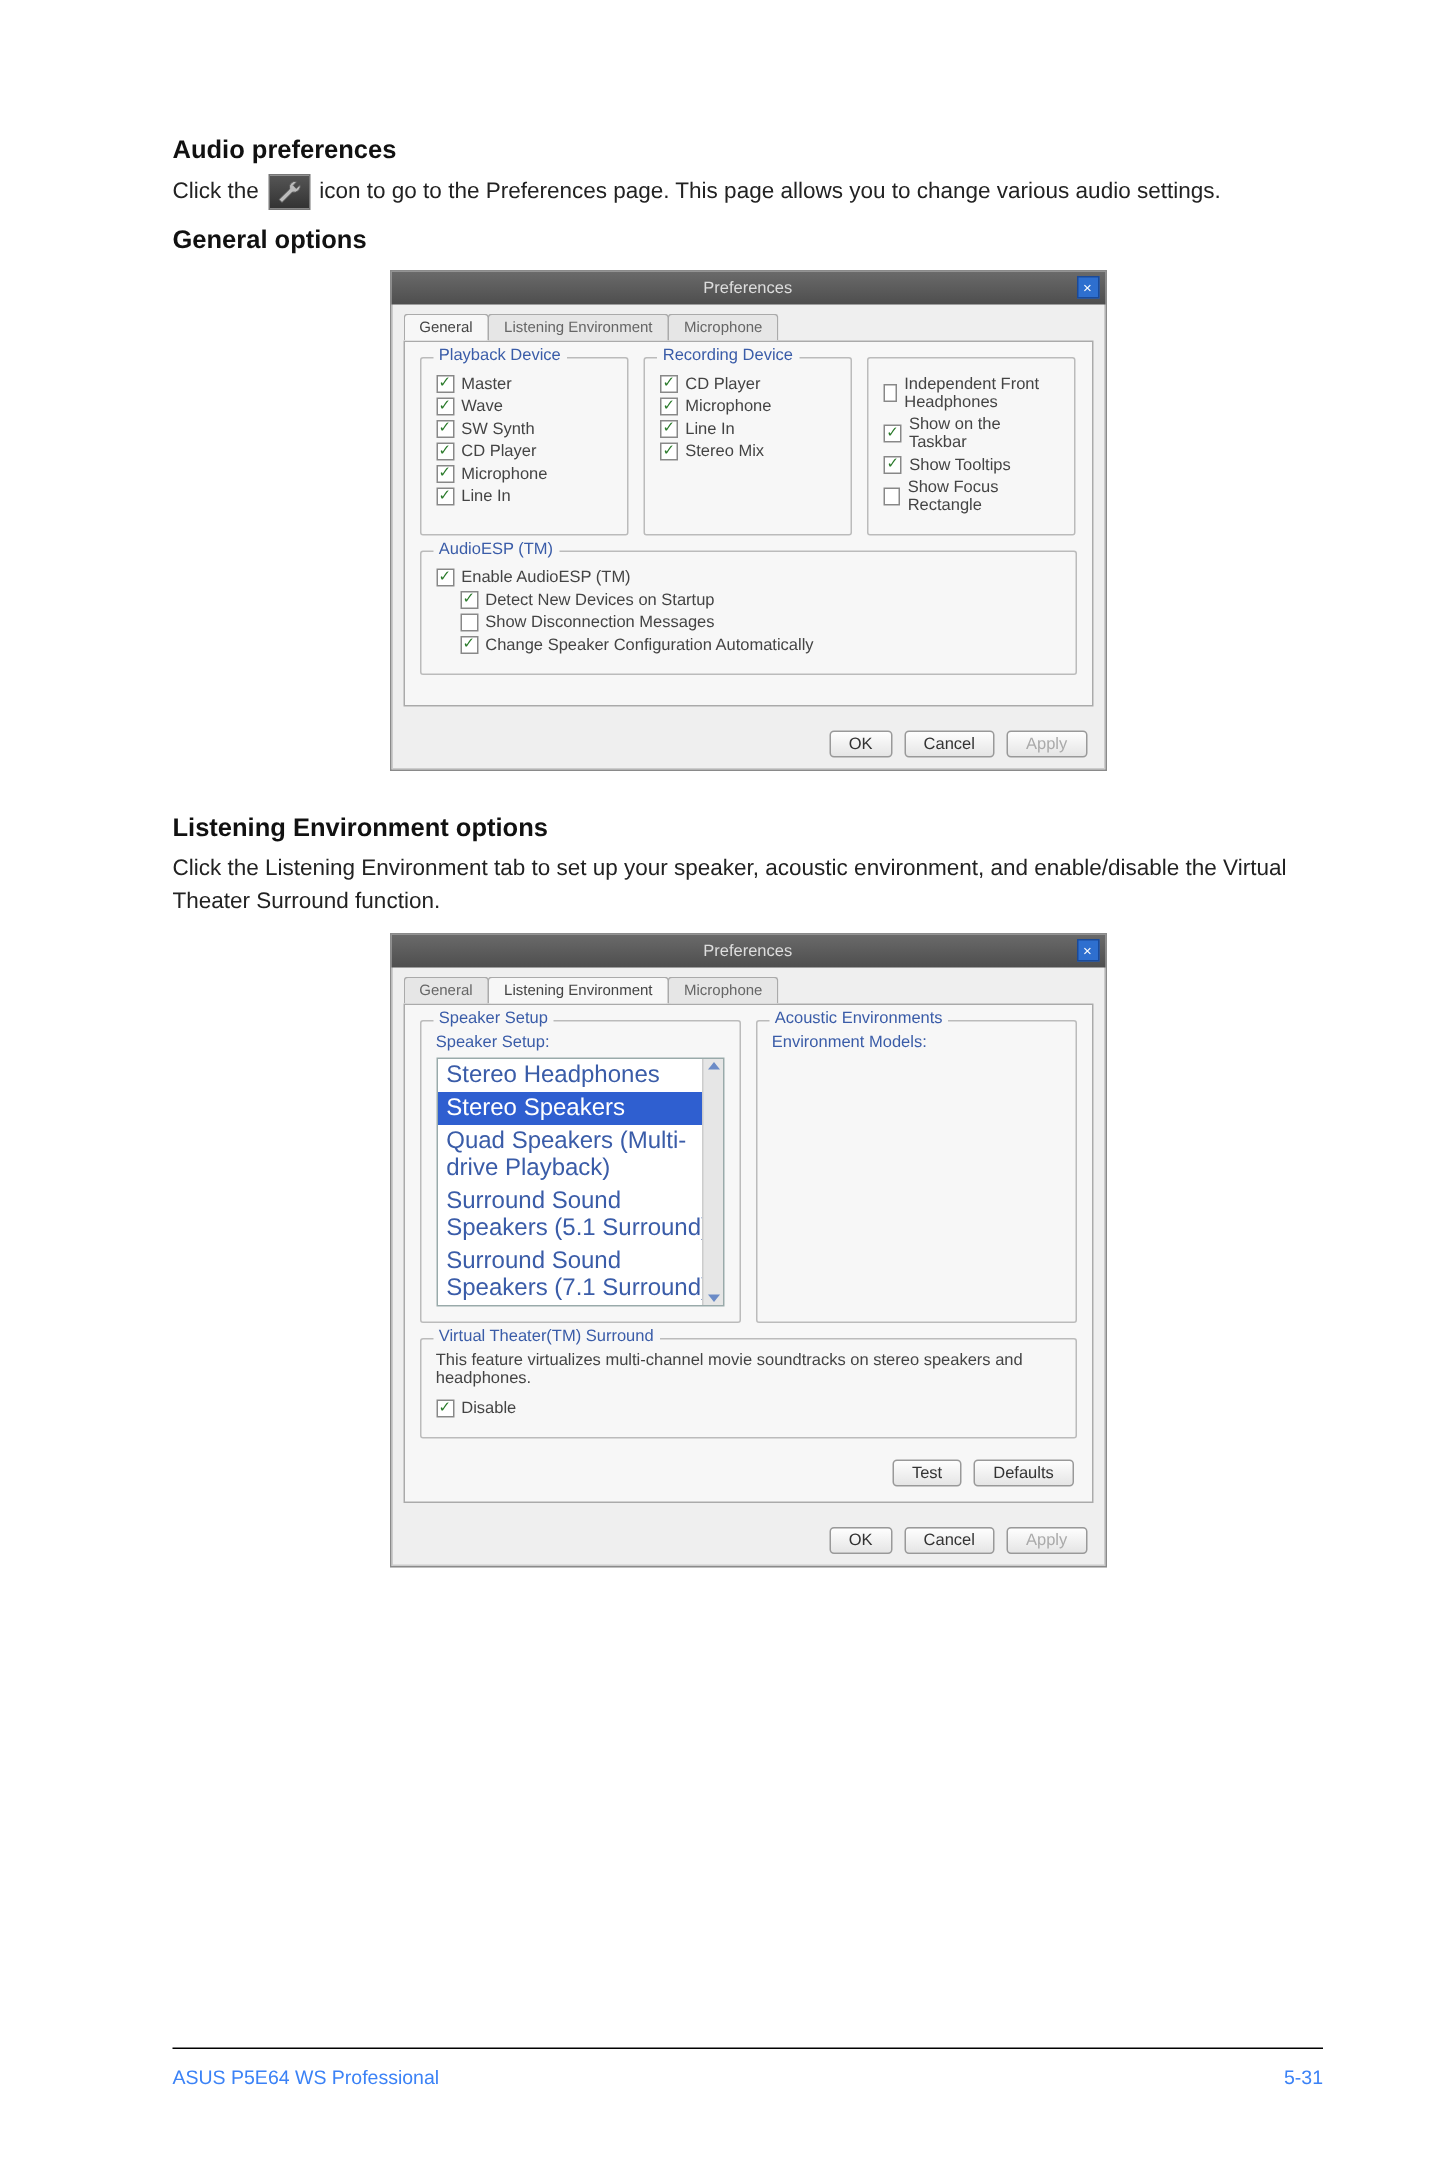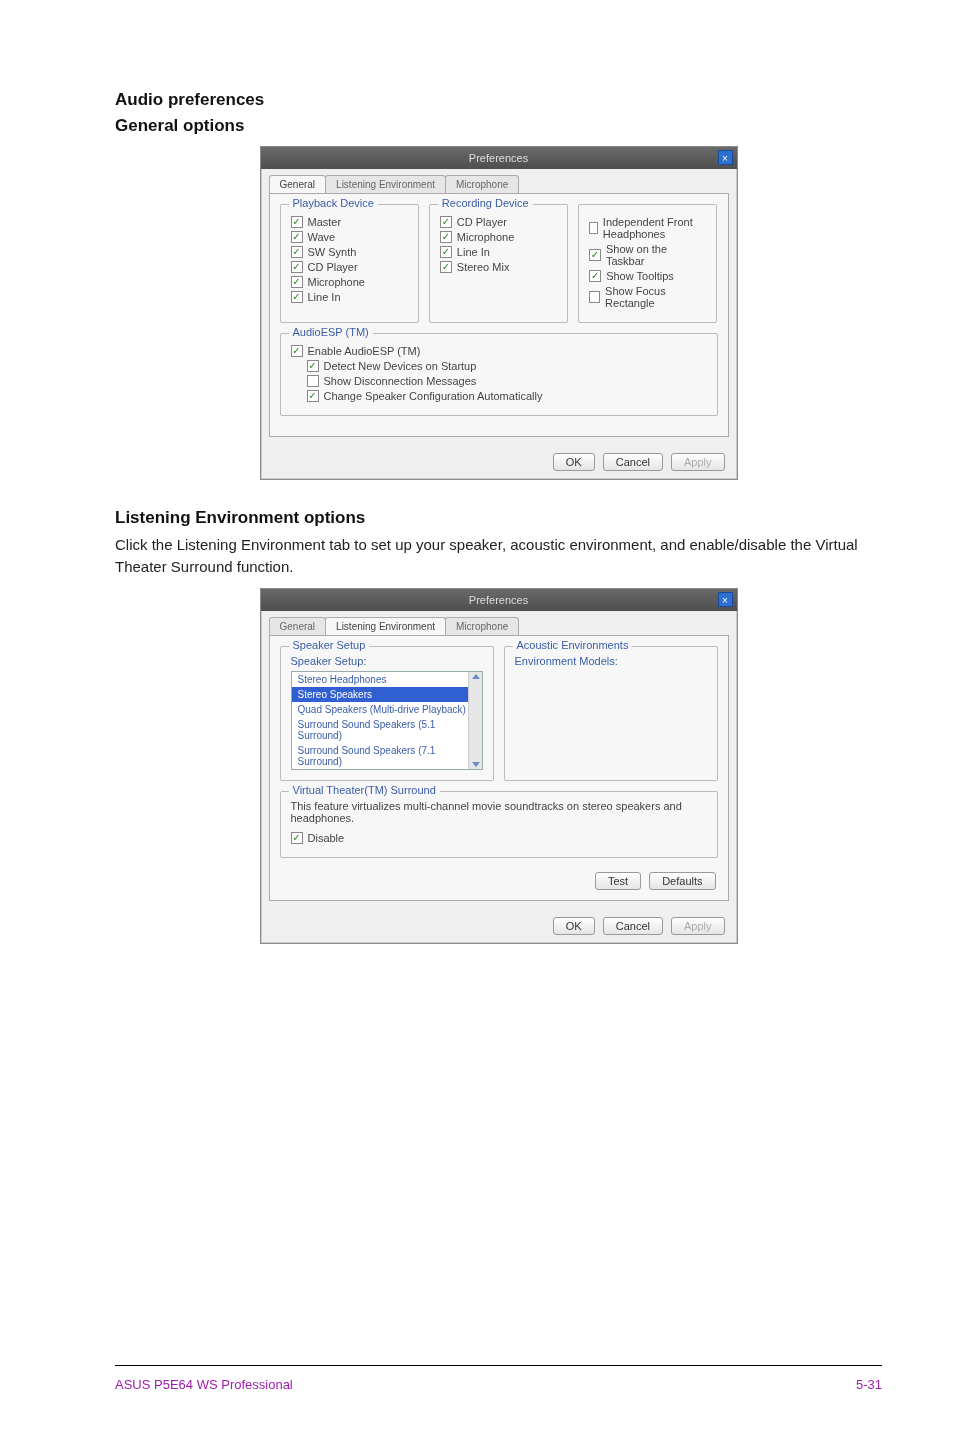--- a/index.html
+++ b/index.html
@@ -104,21 +104,21 @@
     .row-flex { display:flex; gap:10px; }
     .col { flex:1; }
     .chk { display:flex; align-items:center; gap:5px; margin:3px 0; font-size:11px; color:#444;}
     .chk .box {
       width:12px; height:12px; border:1px solid #888; background:#fff;
       display:flex; align-items:center; justify-content:center;
       font-size:10px; color:#2a7a2a; line-height:1;
     }
     .listbox {
       border:1px solid #9aa; background:#fff; width:100%;
-      font-size:10px;
+      font-size:16px;
     }
     .listbox .opt { padding:2px 6px; color:#3a5ca8; }
     .listbox .opt.sel { background:#2f5fd0; color:#fff; }
     .btnrow {
       display:flex; justify-content:flex-end; gap:8px;
       padding:8px 12px;
     }
     .btn {
       border:1px solid #999; background:linear-gradient(#fefefe,#e5e5e5);
       padding:2px 12px; font-size:11px; border-radius:3px; color:#333;
@@ -129,21 +129,21 @@
       color:#3a5ca8; font-size:11px; margin-bottom:4px;
     }
     .footer {
       position:absolute;
       bottom:46px;
       left:115px;
       right:72px;
       display:flex;
       justify-content:space-between;
       font-size:13px;
-      color:#a21caf;
+      color:#3b82f6;
     }
     .footer-line {
       position:absolute;
       bottom:72px;
       left:115px; right:72px;
       height:1px; background:#000;
     }
     .listwrap { position:relative; }
     .list-scroll-ind {
       position:absolute; right:1px; top:1px; bottom:1px; width:14px;
@@ -157,20 +157,29 @@
       content:""; position:absolute; bottom:2px; left:3px;
       border-left:4px solid transparent;border-right:4px solid transparent;border-top:5px solid #6b8bc7;
     }
   </style>
 </head>
 <body>
 
 <div class="page">
 
   <h3>Audio preferences</h3>
+  <p>
+    <span>Click the </span>
+    <span class="icon-inline">
+      <svg width="20" height="18" viewBox="0 0 20 18">
+          <path d="M14 2a4 4 0 0 0-4.9 5L2 14l2 2 7-7a4 4 0 0 0 5-4.9l-2.5 2.5-2-2L14 2z" fill="#bbb" stroke="#555" stroke-width="0.6"></path>
+        </svg>
+    </span>
+    <span> icon to go to the Preferences page. This page allows you to change various audio settings.</span>
+  </p>
 
   <h3>General options</h3>
 
   <div class="dialog">
     <div class="titlebar">
       <span>Preferences</span>
       <span class="close">×</span>
     </div>
     <div class="tabs">
       <div class="tab">General</div>

